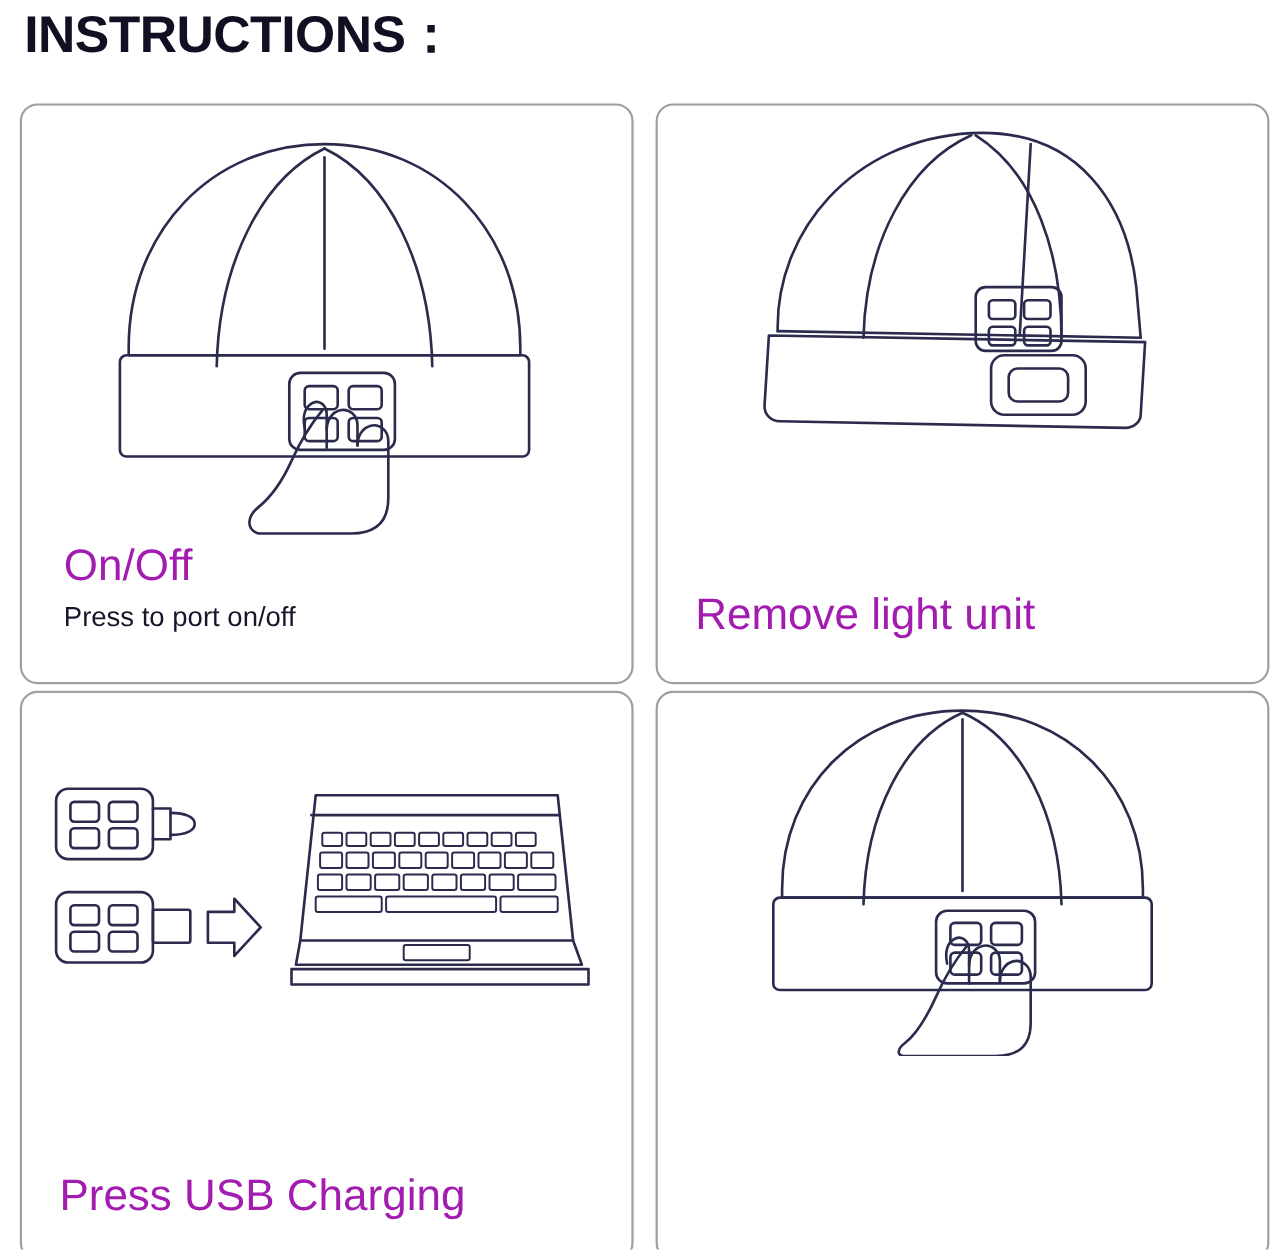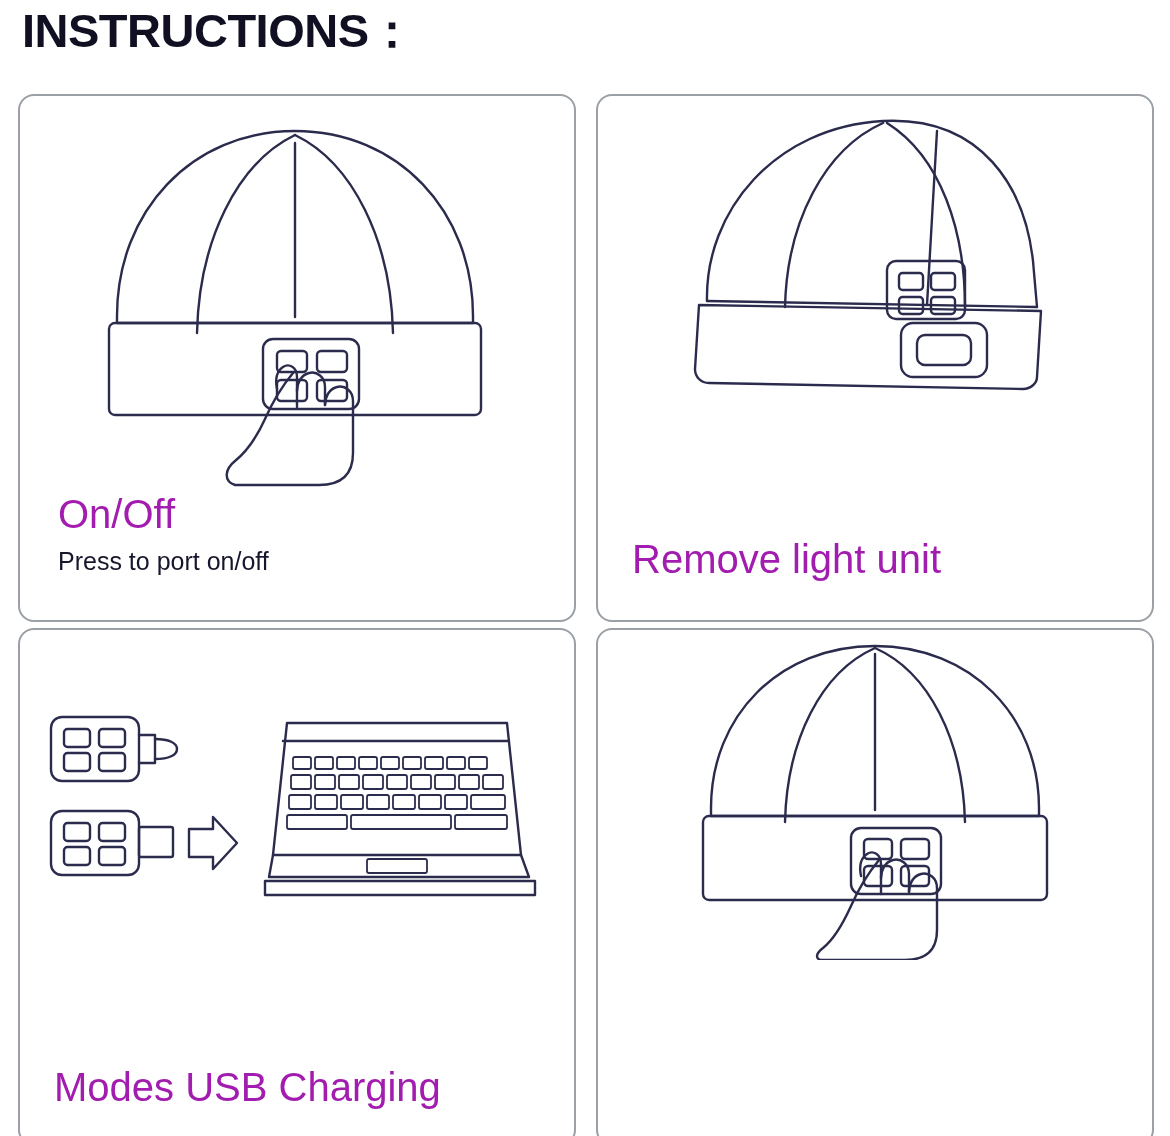--- a/index.html
+++ b/index.html
@@ -203,21 +203,21 @@
             <rect x="314" y="110" width="100" height="14" rx="2"></rect>
             <rect x="418" y="110" width="52" height="14" rx="2"></rect>
           </g>
 
           <path d="M236 150 L232 172 L492 172 L484 150"></path>
           <rect x="330" y="154" width="60" height="14" rx="2" stroke-width="1.8"></rect>
           <path d="M228 176 L498 176 L498 190 L228 190 Z"></path>
         </svg>
       </div>
       <div class="card-text">
-        <div class="heading">Modes USB Charging</div>
+        <div class="heading">Press USB Charging</div>
       </div>
     </div>
 
     <div class="card" id="card-modes">
       <div class="art" style="height:330px;">
         <svg width="420" height="330" viewBox="0 0 420 330" fill="none" stroke="#2b2b4d" stroke-width="2.4" stroke-linecap="round" stroke-linejoin="round">
 
           <path d="M46 178 C46 86 114 16 210 16 C306 16 374 86 374 178 L374 186 L46 186 Z"></path>
           <path d="M120 192 C122 110 156 42 210 18"></path>
           <path d="M300 192 C298 110 264 42 210 18"></path>

